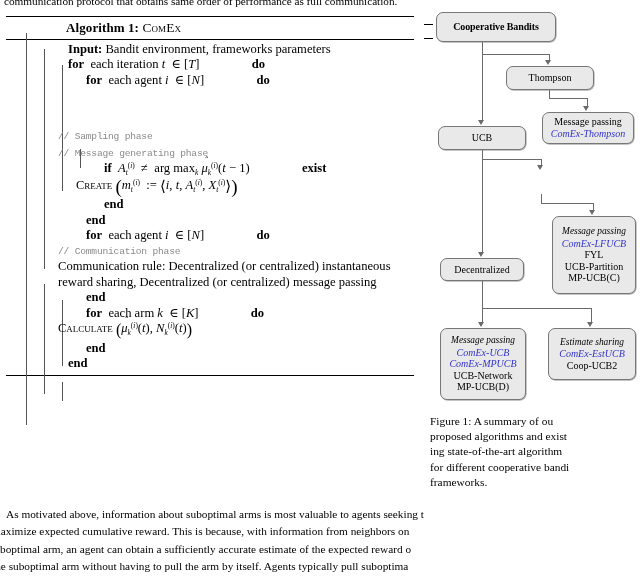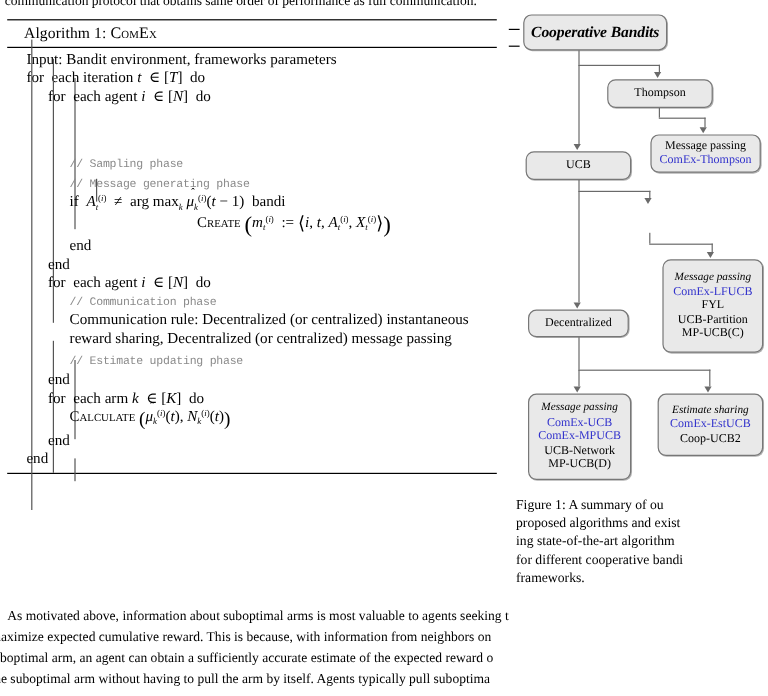--- a/index.html
+++ b/index.html
@@ -3,21 +3,21 @@
 <meta charset="utf-8">
 <style>
   html,body{margin:0;padding:0;}
   body{
     width:640px;height:580px;overflow:hidden;position:relative;
     background:#ffffff;color:#000000;
     font-family:"Liberation Serif","DejaVu Serif",serif;
     -webkit-font-smoothing:antialiased;
   }
   .page{position:absolute;inset:0;}
-  .b{font-weight:normal;}
+  .b{font-weight:bold;margin-left:46px;}
 
   
   .toptext{
     position:absolute;left:4px;top:-6px;width:636px;
     font-size:11.3px;line-height:14px;white-space:nowrap;
     letter-spacing:-0.05px;
   }
 
   
   .algo{
@@ -35,21 +35,21 @@
   .ln{position:relative;line-height:15.4px;min-height:15.4px;white-space:nowrap;}
   .ln.wrap{white-space:normal;}
   .cmt{color:#8a8a8a;font-family:"Liberation Mono","DejaVu Sans Mono",monospace;font-size:9.6px;letter-spacing:-0.2px;}
   .cmt-blue{color:#3333cc;font-family:"Liberation Mono","DejaVu Sans Mono",monospace;font-size:9.6px;letter-spacing:-0.2px;}
   .sc{font-variant:small-caps;}
 
   
   .i0{padding-left:16px;}
   .i1{padding-left:34px;}
   .i2{padding-left:52px;}
-  .i3{padding-left:70px;text-align:center;}
+  .i3{padding-left:70px;}
 
   .guide{position:absolute;width:1.1px;background:#555;}
 
   
   .m{font-style:italic;font-family:"Liberation Serif","DejaVu Serif",serif;}
   .up{font-style:normal;}
   sup.s,sub.s{font-size:7.4px;line-height:0;}
   sup.s{vertical-align:4.4px;}
   sub.s{vertical-align:-2.6px;}
   .hat{position:relative;display:inline-block;}
@@ -62,22 +62,22 @@
   .figure{position:absolute;left:424px;top:4px;width:216px;height:420px;}
   .node{
     position:absolute;box-sizing:border-box;
     background:#e9e9e9;border:1.1px solid #777;border-radius:7px;
     text-align:center;color:#000;
     display:flex;flex-direction:column;align-items:center;justify-content:center;
     font-size:10px;line-height:11.6px;
     box-shadow:0.7px 0.7px 0 rgba(0,0,0,0.30);
   }
   .node .hdr{font-style:italic;font-size:9.4px;}
-  .node .hdrb{font-weight:bold;font-size:13px;letter-spacing:-0.1px;font-style:italic;}
-  .node .blue{color:#3333cc;}
+  .node .hdrb{font-weight:bold;font-size:10px;letter-spacing:-0.1px;}
+  .node .blue{color:#3333cc;font-style:italic;}
   .node .row{white-space:nowrap;}
   .conn{position:absolute;background:#6a6a6a;}
   .conn.v{width:1.2px;}
   .conn.h{height:1.2px;}
   .arrow{position:absolute;width:0;height:0;border-left:3.6px solid transparent;border-right:3.6px solid transparent;border-top:5.2px solid #6a6a6a;}
 
   
   .caption{
     position:absolute;left:430px;top:414px;width:215px;
     font-size:11.4px;line-height:15.2px;text-align:justify;
@@ -154,21 +154,21 @@
         <span class="cmt">// Message generating phase</span>
       </div>
 
 
       <div class="ln i2" style="min-height:17px;">
         <span class="b">if</span>&nbsp;
         <span class="m">A</span><sub class="s m">t</sub><sup class="s">(<span class="m">i</span>)</sup>
         <span>&nbsp;≠&nbsp;</span>
         <span class="up">arg max</span><sub class="s m">k</sub>
         <span class="hat m">μ<span class="hc">̂</span></span><sub class="s m">k</sub><sup class="s">(<span class="m">i</span>)</sup><span>(<span class="m">t</span>&nbsp;−&nbsp;1)</span>&nbsp;
-        <span class="b">bandi</span>
+        <span class="b">exist</span>
       </div>
 
       <div class="ln i3" style="min-height:19px;">
         <span class="sc" style="font-size:12.4px;">Create</span>
         <span class="bigp">(</span><span class="m">m</span><sub class="s m">t</sub><sup class="s">(<span class="m">i</span>)</sup>
         <span>&nbsp;:=&nbsp;</span><span class="ang">⟨</span><span class="m">i</span><span>,&nbsp;</span><span class="m">t</span><span>,&nbsp;</span><span class="m">A</span><sub class="s m">t</sub><sup class="s">(<span class="m">i</span>)</sup><span>,&nbsp;</span><span class="m">X</span><sub class="s m">t</sub><sup class="s">(<span class="m">i</span>)</sup><span class="ang">⟩</span><span class="bigp">)</span>
       </div>
 
       <div class="ln i2">
         <span class="b">end</span>
@@ -187,23 +187,20 @@
       </div>
 
       <div class="ln i2" style="min-height:15px;line-height:15px;">
         <span class="cmt">// Communication phase</span>
       </div>
 
       <div class="ln wrap i2" style="padding-right:10px;">
         <span>Communication rule: Decentralized (or centralized) instantaneous reward sharing, Decentralized (or centralized) message passing</span>
       </div>
 
-      <div class="ln i2" style="min-height:16px;line-height:16px;margin-top:1px;">
-        <span class="cmt">// Estimate updating phase</span>
-      </div>
 
       <div class="ln i1">
         <span class="b">end</span>
       </div>
 
       <div class="ln i1">
         <span class="b">for</span>&nbsp;
         <span>each arm</span>
         <span class="m">k</span>
         <span>&nbsp;∈&nbsp;[</span><span class="m">K</span><span>]</span>&nbsp;

